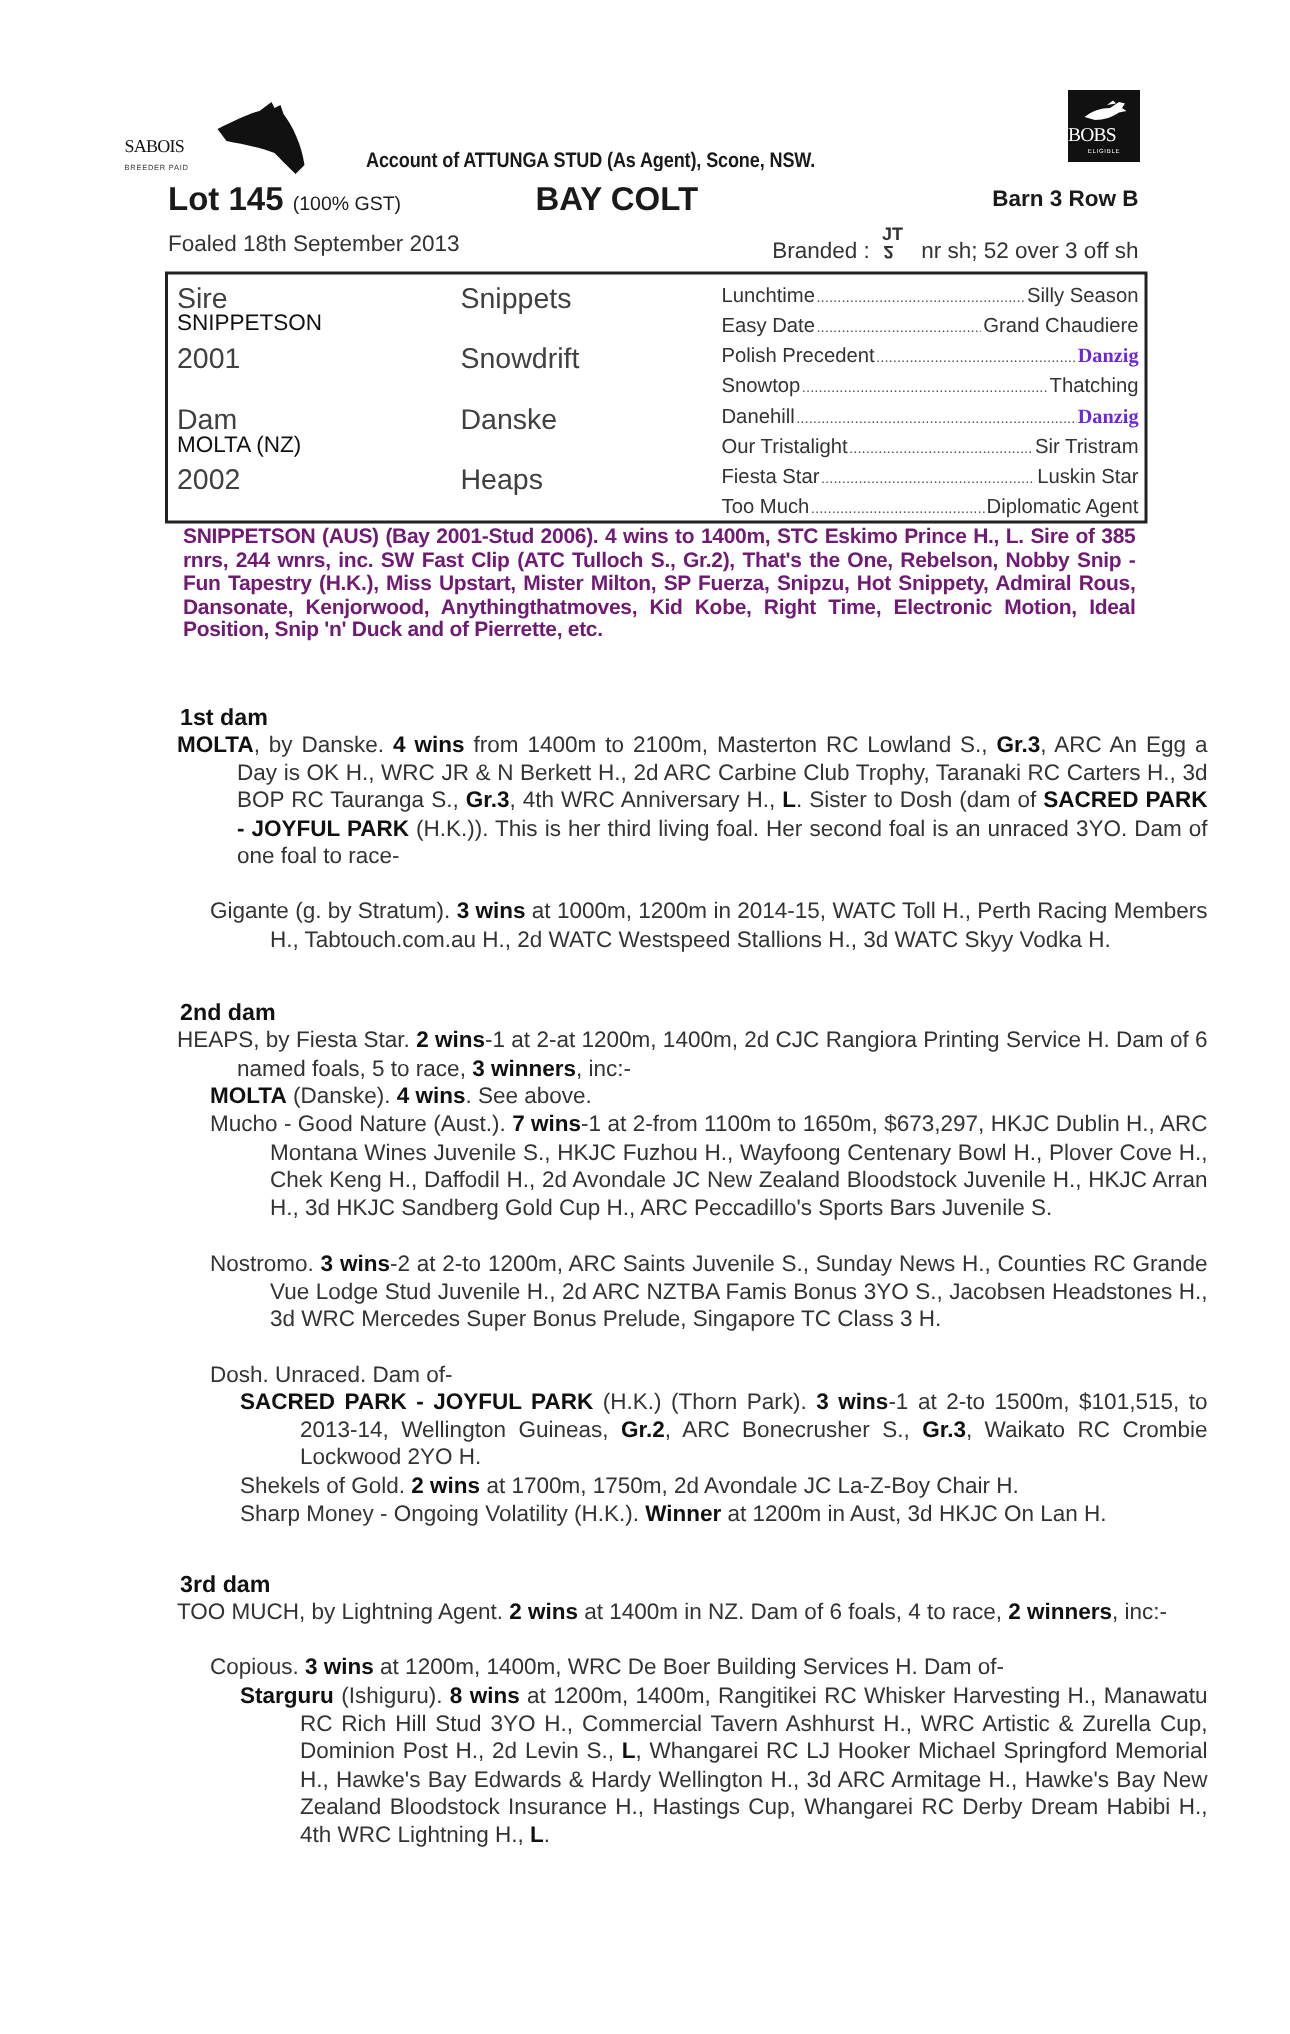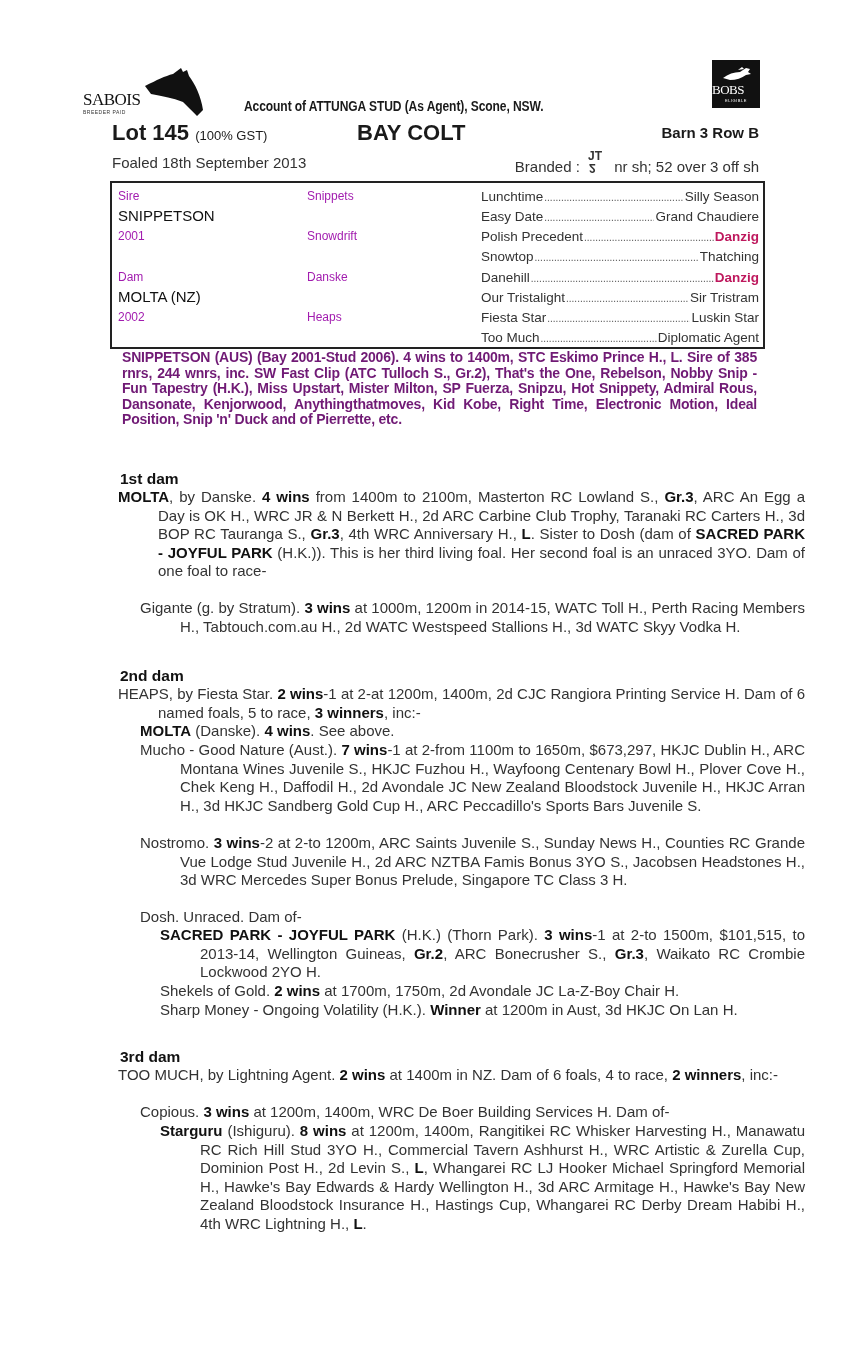--- a/index.html
+++ b/index.html
@@ -3,21 +3,21 @@
 <meta charset="utf-8">
 <style>
   html, body { margin: 0; padding: 0; background: #ffffff; }
   body { width: 860px; height: 1356px; position: relative; overflow: hidden;
          font-family: "Liberation Sans", sans-serif; color: #1a1a1a; }
   .page { position: absolute; left: 112px; top: 60px; width: 655px; }
 
   
   .logo-left { position: absolute; left: -29px; top: 6px; width: 130px; height: 50px; }
   .logo-left .word { position: absolute; left: 0; top: 24px; font-family: "Liberation Serif", serif;
-     font-size: 17px; letter-spacing: -0.5px; color: #111; }
+     font-size: 12px; letter-spacing: -0.5px; color: #111; }
   .logo-left .sub { position: absolute; left: 0; top: 43px; font-size: 5px; letter-spacing: 0.5px; color: #333; }
   .logo-left svg { position: absolute; left: 60px; top: 0; }
   .logo-right { position: absolute; left: 600px; top: 0px; width: 48px; height: 48px; background: #111;
      color: #fff; }
   .logo-right .word { position: absolute; left: 0; width: 48px; top: 22px;
      font-family: "Liberation Serif", serif; font-size: 13px; letter-spacing: -0.5px; }
   .logo-right .sub { position: absolute; left: 0; width: 48px; text-align: center; top: 38px; font-size: 4px; letter-spacing: 0.5px; }
   .logo-right svg { position: absolute; left: 10px; top: 6px; }
   .account { position: absolute; left: 132px; top: 38px; font-weight: bold; font-size: 14px;
      transform: scaleX(0.86); transform-origin: left center; white-space: nowrap; letter-spacing: -0.1px; }
@@ -30,27 +30,27 @@
 
   .foaled { position: absolute; left: 0; top: 94px; font-size: 15px; color: #333; }
   .branded { position: absolute; right: 8px; top: 94px; font-size: 15px; color: #333; white-space: nowrap; }
   .brandmark { display: inline-block; position: relative; width: 16px; height: 22px; vertical-align: -4px; margin: 0 6px 0 4px; }
   .brandmark .t { position: absolute; left: 0; top: -4px; font-weight: bold; font-size: 12px; line-height: 12px; }
   .brandmark .b { position: absolute; left: 1px; top: 8px; font-weight: bold; font-size: 12px; line-height: 12px; transform: rotate(180deg) scaleX(-1); }
 
   
   .ped { position: absolute; left: -2px; top: 121px; width: 655px; height: 168px; border: 2px solid #222;
      box-sizing: border-box; }
-  .ped .cell { position: absolute; font-size: 12px; color: #a21caf; white-space: nowrap; }
+  .ped .cell { position: absolute; font-size: 19px; color: #404040; white-space: nowrap; }
   .ped .bold { font-weight: normal; font-size: 15px; color: #111; }
   .ped .anc { position: absolute; left: 369px; width: 278px; font-size: 13.5px; color: #333;
      display: flex; align-items: baseline; white-space: nowrap; }
   .ped .anc .dots { flex: 1; overflow: hidden; margin: 0 1px; }
   .ped .anc .dots::before { content: "....................................................................................................."; letter-spacing: 0px; font-size: 10px; color: #555; }
-  .ped .anc .r.b { font-weight: bold; color: #be185d; }
+  .ped .anc .r.b { font-weight: bold; color: #6d28d9; font-family: Liberation Serif, serif; }
 
   
   .sire-sum { position: absolute; left: 10px; top: 290px; width: 635px; font-weight: bold; font-size: 14px;
      line-height: 15.5px; text-align: justify; color: #701a75; letter-spacing: -0.2px; }
 
   .sec-h { position: absolute; left: 8px; font-weight: bold; font-size: 15.5px; color: #111; }
   .para { position: absolute; font-size: 15px; line-height: 18.5px; color: #333; text-align: justify; }
   .para b { color: #111; margin-top: 48px; }
   .hang { padding-left: 40px; text-indent: -40px; }
 </style>

